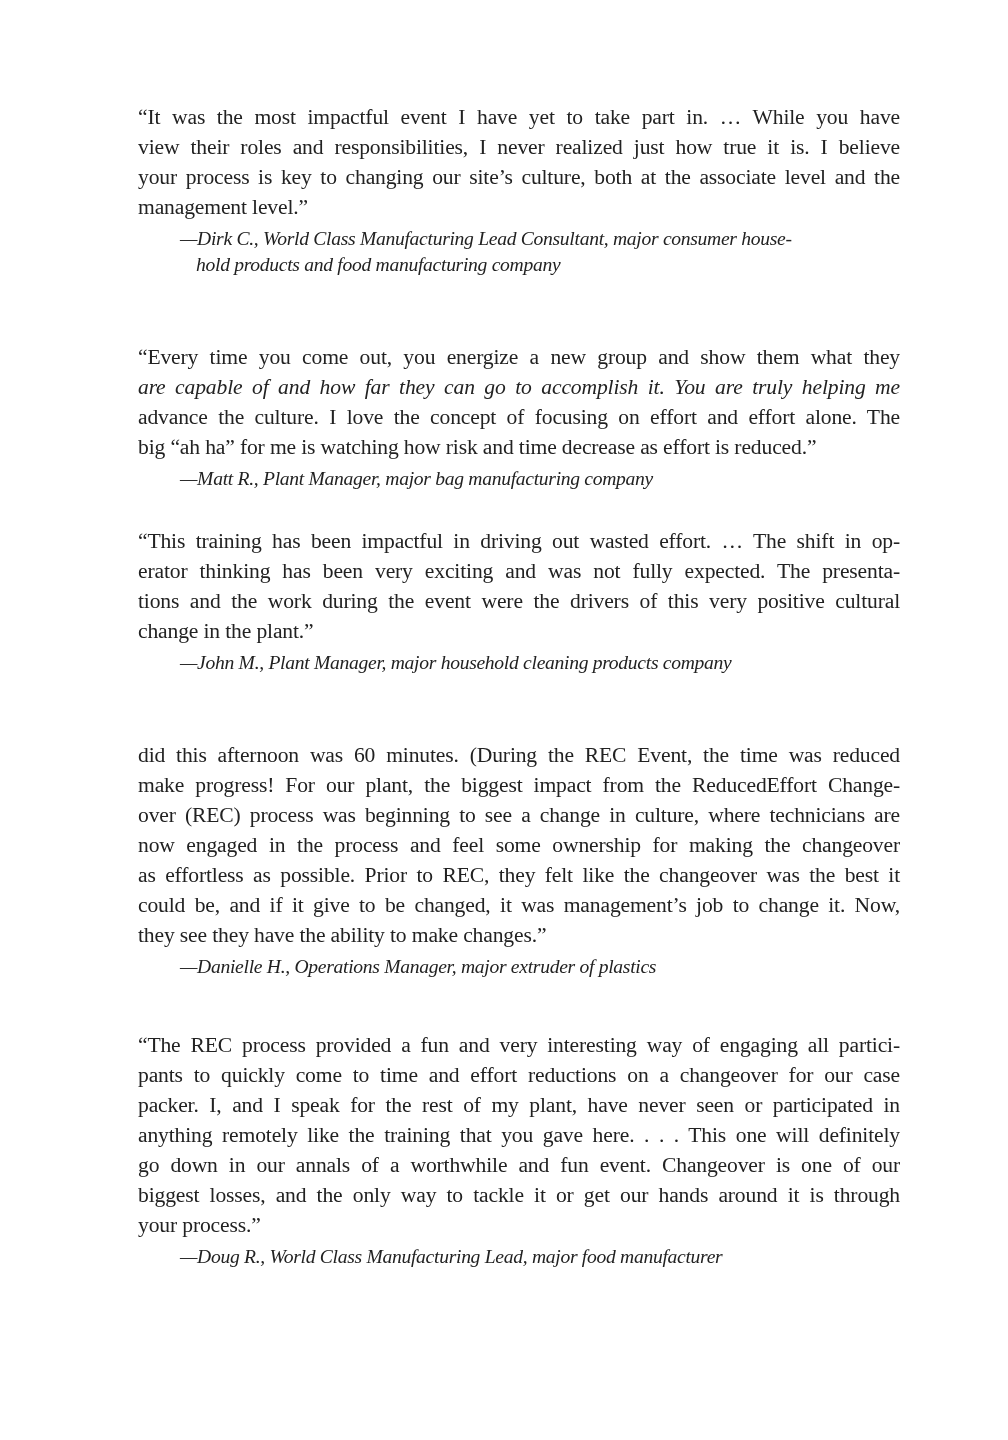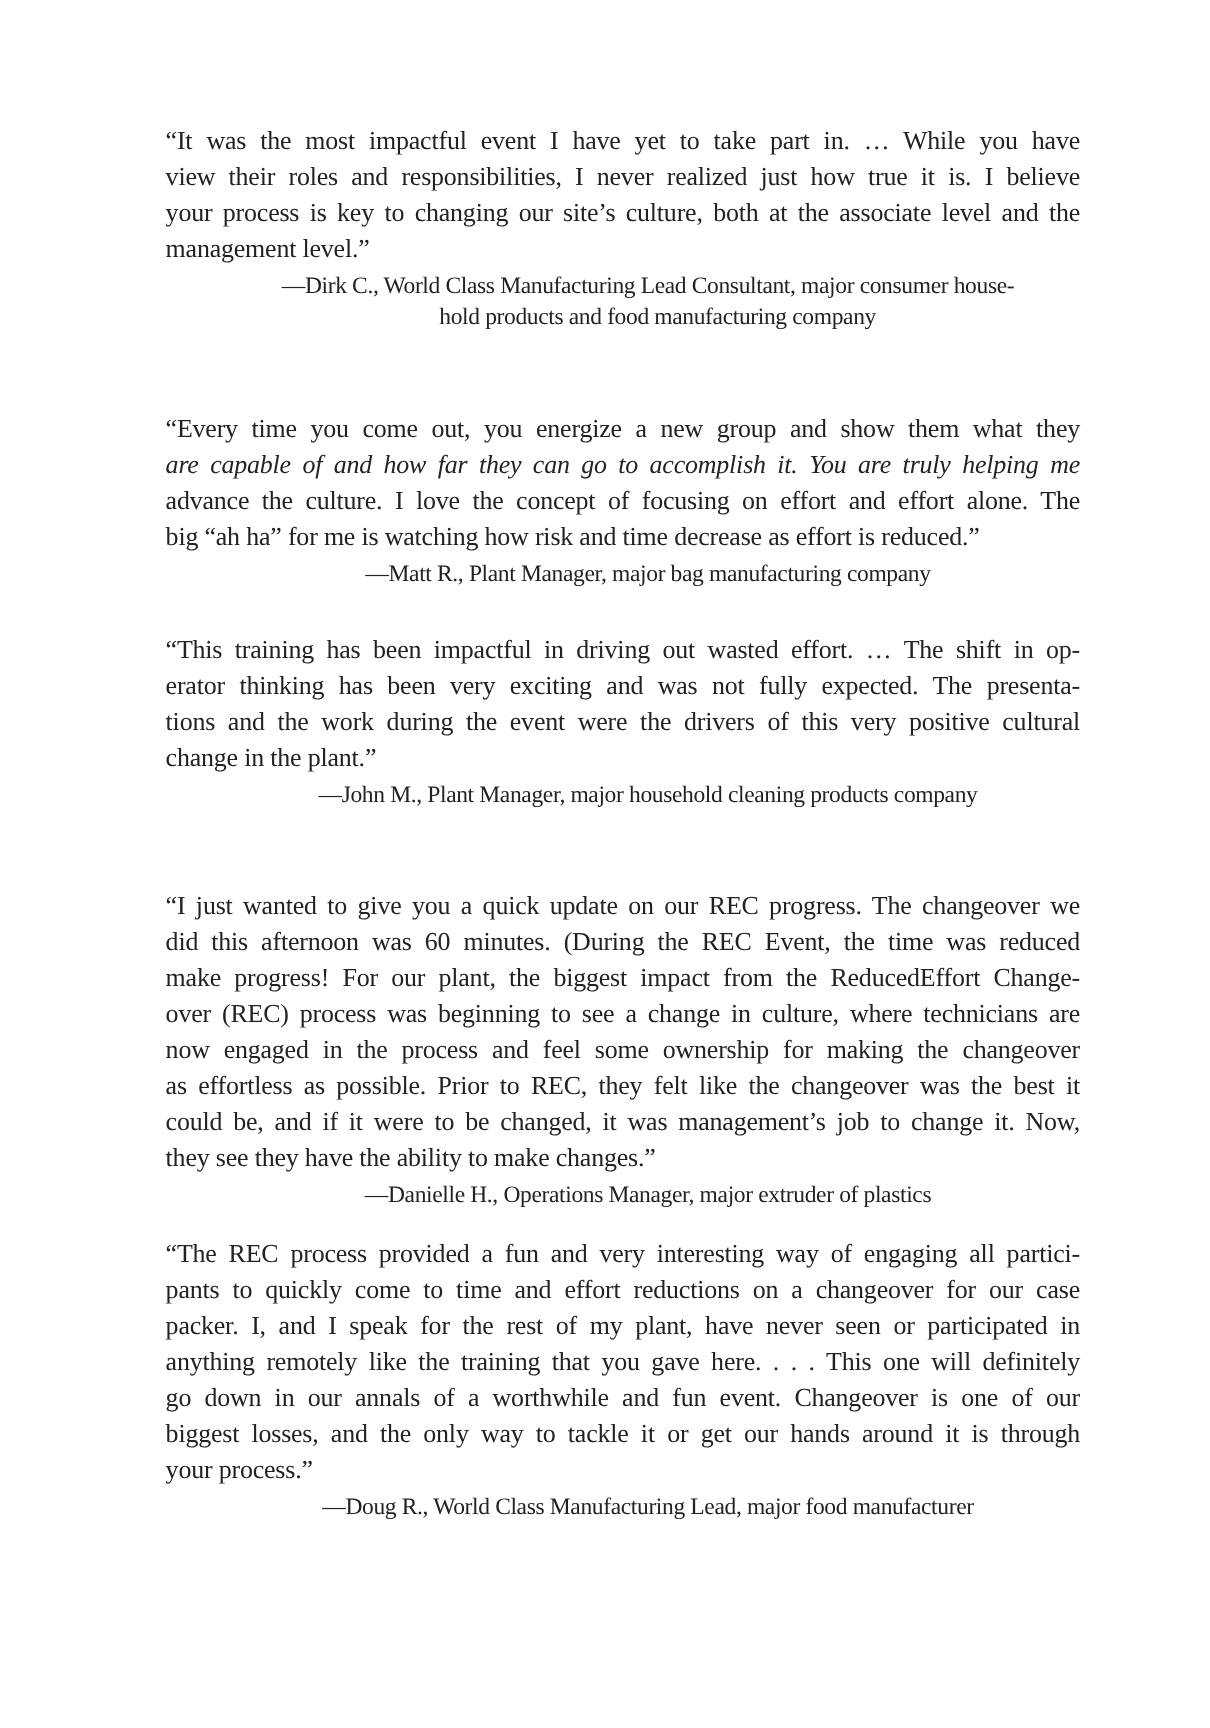--- a/index.html
+++ b/index.html
@@ -39,21 +39,21 @@
       word-spacing: 0px;
       transform-origin: left center;
       margin-left: 30px;
     }
     .line.last {
       text-align-last: left;
     }
     .attribution {
       margin: 4px 0 0 0;
       padding-left: 72px;
-      text-align: center;
+      font-style: italic;
     }
     .attr-line {
       display: block;
       font-size: 19.6px;
       line-height: 26px;
       height: 26px;
       white-space: nowrap;
       letter-spacing: -0.3px;
     }
     .attr-line.indent {
@@ -102,27 +102,26 @@
       <span class="line" style="display: block;">tions and the work during the event were the drivers of this very positive cultural</span>
       <span class="line last" style="display: block;">change in the plant.”</span>
     </div>
     <div class="attribution">
       <span class="attr-line">—John M., Plant Manager, major household cleaning products company</span>
     </div>
   </section>
 
   <section class="testimonial" id="t3">
     <div class="quote">
-      <span class="line" style="display: block;">“I just wanted to give you a quick update on our REC progress. The changeover we</span>
       <span class="line" style="display: block;">did this afternoon was 60 minutes. (During the REC Event, the time was reduced</span>
       <span class="line" style="display: block;">make progress! For our plant, the biggest impact from the ReducedEffort Change-</span>
       <span class="line" style="display: block;">over (REC) process was beginning to see a change in culture, where technicians are</span>
       <span class="line" style="display: block;">now engaged in the process and feel some ownership for making the changeover</span>
       <span class="line" style="display: block;">as effortless as possible. Prior to REC, they felt like the changeover was the best it</span>
-      <span class="line" style="display: block;">could be, and if it were to be changed, it was management’s job to change it. Now,</span>
+      <span class="line" style="display: block;">could be, and if it give to be changed, it was management’s job to change it. Now,</span>
       <span class="line last" style="display: block;">they see they have the ability to make changes.”</span>
     </div>
     <div class="attribution">
       <span class="attr-line">—Danielle H., Operations Manager, major extruder of plastics</span>
     </div>
   </section>
 
   <section class="testimonial" id="t4">
     <div class="quote">
       <span class="line" style="display: block;">“The REC process provided a fun and very interesting way of engaging all partici-</span>

